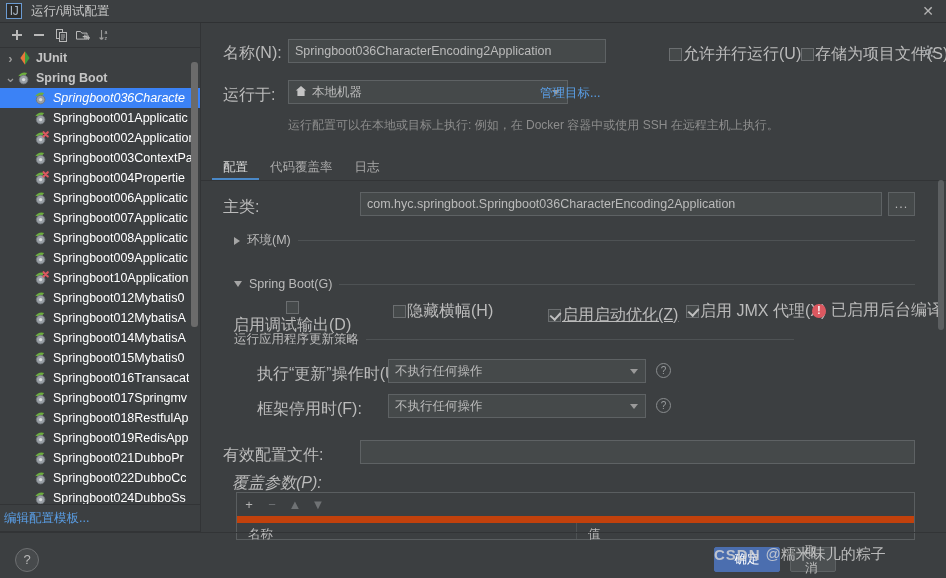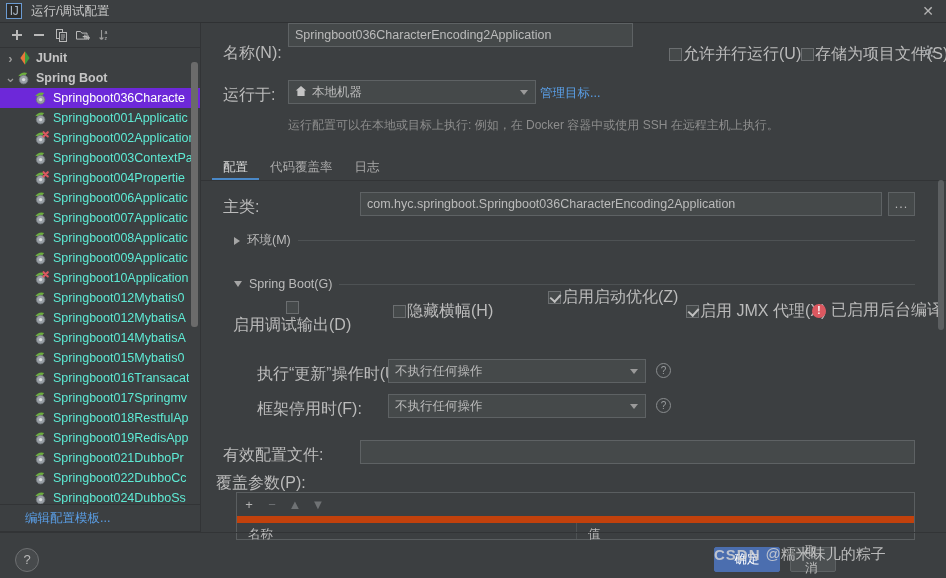--- a/index.html
+++ b/index.html
@@ -45,44 +45,44 @@
   }
   .tb-btn svg { display: block; }
   .lp-toolbar-sep { position:absolute; left:0; top:24px; width:200px; height:1px; background:#323436; }
 
   .tree {
     position: absolute; left: 0; top: 25px; width: 200px; height: 467px;
     overflow: hidden; background: #3c3f41;
   }
   .tree-row {
     height: 20px; display: flex; align-items: center; padding-left: 4px;
-    white-space: nowrap; font-size: 12.5px; color: #5eead4;
-  }
-  .tree-row.selected { background: #6d28d9; color: #ffffff; }
+    white-space: nowrap; font-size: 12.5px; color: #ffffff;
+  }
+  .tree-row.selected { background: #3b82f6; color: #ffffff; font-style: italic; }
   .tree-row.group { font-weight: bold; color: #c5c5c5; }
   .tw {
     width: 13px; height: 13px; display:flex; align-items:center; justify-content:center;
     color: #9a9a9a; font-size: 9px; flex: 0 0 13px;
   }
   .tw-spacer { width: 30px; flex: 0 0 30px; }
   .ico { width: 16px; height: 16px; flex: 0 0 16px; margin-right: 3px; position: relative; }
   .ico svg { display:block; }
   .tlabel { overflow: hidden; }
 
   .tree-scrollbar {
     position: absolute; left: 191px; top: 25px; width: 7px; height: 467px;
   }
   .tree-scrollbar .thumb {
     position: absolute; left:0; top: 14px; width: 7px; height: 265px;
     background: #6b6b6b; border-radius: 3px;
   }
 
   .edit-templates {
     position: absolute; left: 0; top: 506px; width: 200px; height: 24px;
-    color: #5a9ee6; font-size: 12.5px; padding-left: 25px; display:flex; align-items:center;
+    color: #5a9ee6; font-size: 12.5px; padding-left: 4px; display:flex; align-items:center;
   }
   .left-sep-top { position:absolute; left:0; top:504px; width:200px; height:1px; background:#323436; }
   .left-sep-bot { position:absolute; left:0; top:531px; width:200px; height:1px; background:#323436; }
   .vdiv { position: absolute; left: 200px; top: 23px; width: 1px; height: 509px; background: #323436; }
 
   
   .help-btn {
     position: absolute; left: 15px; top: 548px; width: 24px; height: 24px;
     border-radius: 50%; border: 1px solid #6e7072; background: #474a4c;
     color: #b9b9b9; font-size: 13px; line-height: 22px; text-align: center;
@@ -494,42 +494,42 @@
   <div class="left-sep-top"></div>
   <div class="edit-templates">编辑配置模板...</div>
   <div class="left-sep-bot"></div>
   <div class="vdiv"></div>
 
   <div class="right-pane">
 
     <div class="row" style="left:22px; top:20px;">
       <div class="lbl">名称(N):</div>
     </div>
-    <div class="textfield" style="position:absolute; left:87px; top:0; width:345px;">Springboot036CharacterEncoding2Application</div>
+    <div class="textfield" style="position:absolute; left:87px; top:16px; width:318px;">Springboot036CharacterEncoding2Application</div>
 
     <div class="cb-wrap" style="position:absolute; left:468px; top:21px;">
       <span class="cb"></span>
       <span class="lbl">允许并行运行(U)</span>
     </div>
 
     <div class="cb-wrap" style="position:absolute; left:600px; top:21px;">
       <span class="cb"></span>
       <span class="lbl">存储为项目文件(S)</span>
     </div>
     <div class="gear" style="position:absolute; left:720px; top:22px;">
       <svg width="14" height="14" viewBox="0 0 14 14">
         <circle cx="7" cy="7" r="2.3" fill="none" stroke="#a8abad" stroke-width="1.4"></circle>
         <path d="M7 0.6v2M7 11.4v2M0.6 7h2M11.4 7h2M2.5 2.5l1.4 1.4M10.1 10.1l1.4 1.4M11.5 2.5l-1.4 1.4M3.9 10.1l-1.4 1.4" stroke="#a8abad" stroke-width="1.5"></path>
       </svg>
     </div>
 
     <div class="row" style="left:22px; top:62px;">
       <div class="lbl">运行于:</div>
     </div>
-    <div class="combo" style="position:absolute; left:87px; top:57px; width:248px;">
+    <div class="combo" style="position:absolute; left:87px; top:57px; width:280px;">
       <span style="margin-right:5px;">
         <svg width="12" height="12" viewBox="0 0 12 12">
           <path d="M6 1L0.8 5.4h1.6V11h7.2V5.4h1.6z" fill="#c4c4c4"></path>
         </svg>
       </span>
       <span>本地机器</span>
       <span class="arrow"></span>
     </div>
     <div class="link" style="position:absolute; left:339px; top:62px;">管理目标...</div>
 
@@ -562,52 +562,56 @@
   </div>
 
   <div class="cb-wrap" style="position:absolute; left:233px; top:301px;flex-direction:column;">
     <span class="cb"></span>
     <span class="lbl">启用调试输出(D)</span>
   </div>
   <div class="cb-wrap" style="position:absolute; left:393px; top:301px;">
     <span class="cb"></span>
     <span class="lbl">隐藏横幅(H)</span>
   </div>
-  <div class="cb-wrap" style="position:absolute; left:548px; top:287px;">
+  <div class="cb-wrap" style="position:absolute; left:548px; top:305px;text-decoration:underline;">
     <span class="cb checked"></span>
     <span class="lbl">启用启动优化(Z)</span>
   </div>
   <div class="cb-wrap" style="position:absolute; left:686px; top:301px;">
     <span class="cb checked"></span>
     <span class="lbl">启用 JMX 代理(X)</span>
   </div>
   <div style="position:absolute; left:812px; top:300px; display:flex; align-items:center; gap:5px;">
     <span class="warn-ico">!</span>
     <span class="lbl">已启用后台编译</span>
   </div>
 
+  <div class="sect" style="left:234px; top:331px; width:560px;">
+    <span class="stxt">运行应用程序更新策略</span>
+    <span class="sline" style="flex:1;"></span>
+  </div>
 
   <div class="lbl" style="position:absolute; left:257px; top:364px;">执行“更新”操作时(U):</div>
   <div class="combo" style="position:absolute; left:388px; top:359px; width:258px;">
     <span>不执行任何操作</span>
     <span class="arrow"></span>
   </div>
   <div class="help-q" style="position:absolute; left:656px; top:363px;">?</div>
 
   <div class="lbl" style="position:absolute; left:257px; top:399px;">框架停用时(F):</div>
   <div class="combo" style="position:absolute; left:388px; top:394px; width:258px;">
     <span>不执行任何操作</span>
     <span class="arrow"></span>
   </div>
   <div class="help-q" style="position:absolute; left:656px; top:398px;">?</div>
 
   <div class="lbl" style="position:absolute; left:223px; top:445px;">有效配置文件:</div>
   <div class="textfield empty" style="position:absolute; left:360px; top:440px; width:555px;"></div>
 
-  <div class="lbl" style="position:absolute; left:216px; top:473px;">覆盖参数(P):</div>
+  <div class="lbl" style="position:absolute; left:232px; top:473px;font-style:italic;">覆盖参数(P):</div>
 
   <div class="ptable">
     <div class="ptable-toolbar">
       <span class="pt-ico">+</span>
       <span class="pt-ico dim">−</span>
       <span class="pt-ico dim">▲</span>
       <span class="pt-ico dim">▼</span>
     </div>
     <div class="ptable-head">
       <div class="pth c1">名称</div>

